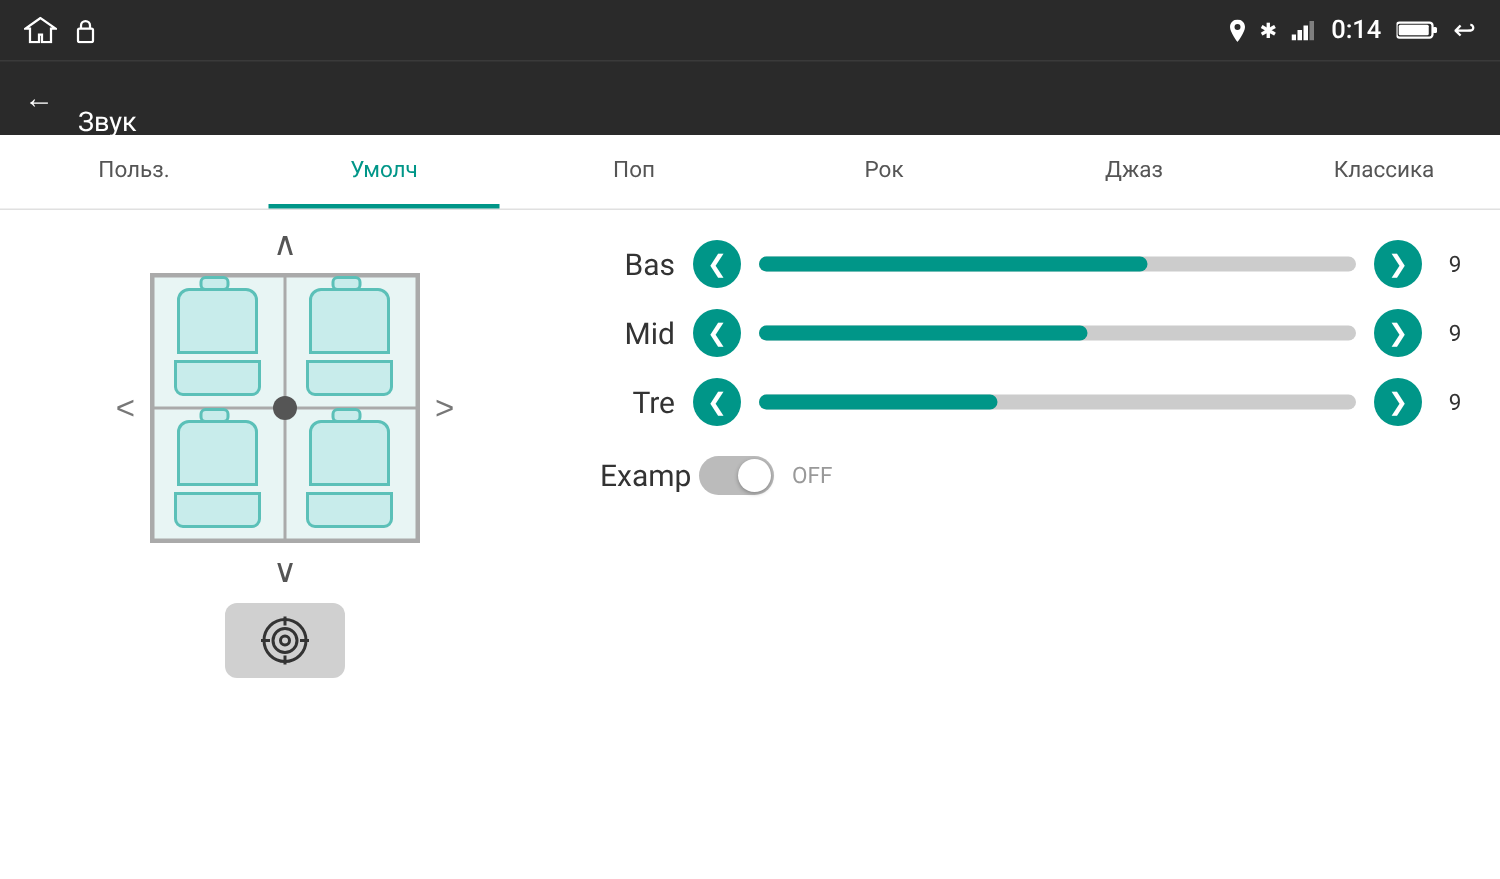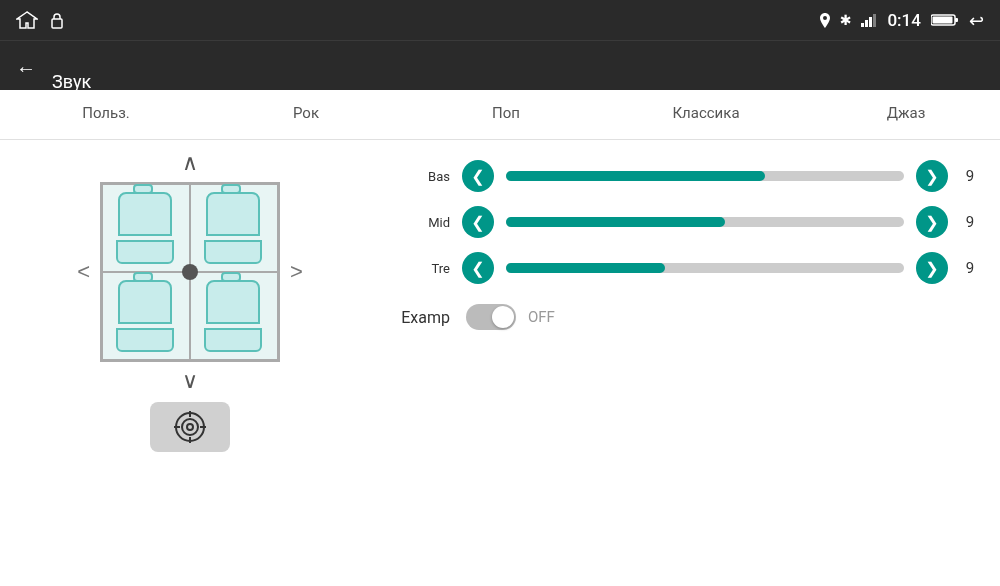--- a/index.html
+++ b/index.html
@@ -233,21 +233,21 @@
     }
 
     .eq-row {
       display: flex;
       align-items: center;
       gap: 12px;
     }
 
     .eq-label {
       width: 50px;
-      font-size: 13px;
+      font-size: 20px;
       color: #333;
       text-align: right;
     }
 
     .eq-btn {
       width: 32px;
       height: 32px;
       background: #009688;
       border-radius: 50%;
       border: none;
@@ -284,23 +284,23 @@
 
     
     .examp-row {
       display: flex;
       align-items: center;
       gap: 16px;
       margin-top: 6px;
     }
     .examp-label {
       width: 50px;
-      font-size: 16px;
+      font-size: 20px;
       color: #333;
-      text-align: right;
+      text-align: left;
     }
     .toggle-container {
       display: flex;
       align-items: center;
       gap: 12px;
     }
     .toggle-switch {
       width: 50px;
       height: 26px;
       background: #bbb;
@@ -381,24 +381,25 @@
   </div>
 </div>
 
 <div id="title-bar">
   <span class="back-arrow">←</span>
   <span class="page-title">Звук</span>
 </div>
 
 <div id="tab-bar">
   <div class="tab-item">Польз.</div>
+  <div class="tab-item active">Умолч</div>
+  <div class="tab-item">Поп</div>
   <div class="tab-item">Рок</div>
-  <div class="tab-item">Поп</div>
+  <div class="tab-item">Джаз</div>
   <div class="tab-item">Классика</div>
-  <div class="tab-item">Джаз</div>
 </div>
 
 <div id="main-content">
 
   <div id="left-panel">
 
     <button class="chevron-btn">∧</button>
 
     <div class="car-seat-container">
       <button class="arrow-side-btn">&lt;</button>

